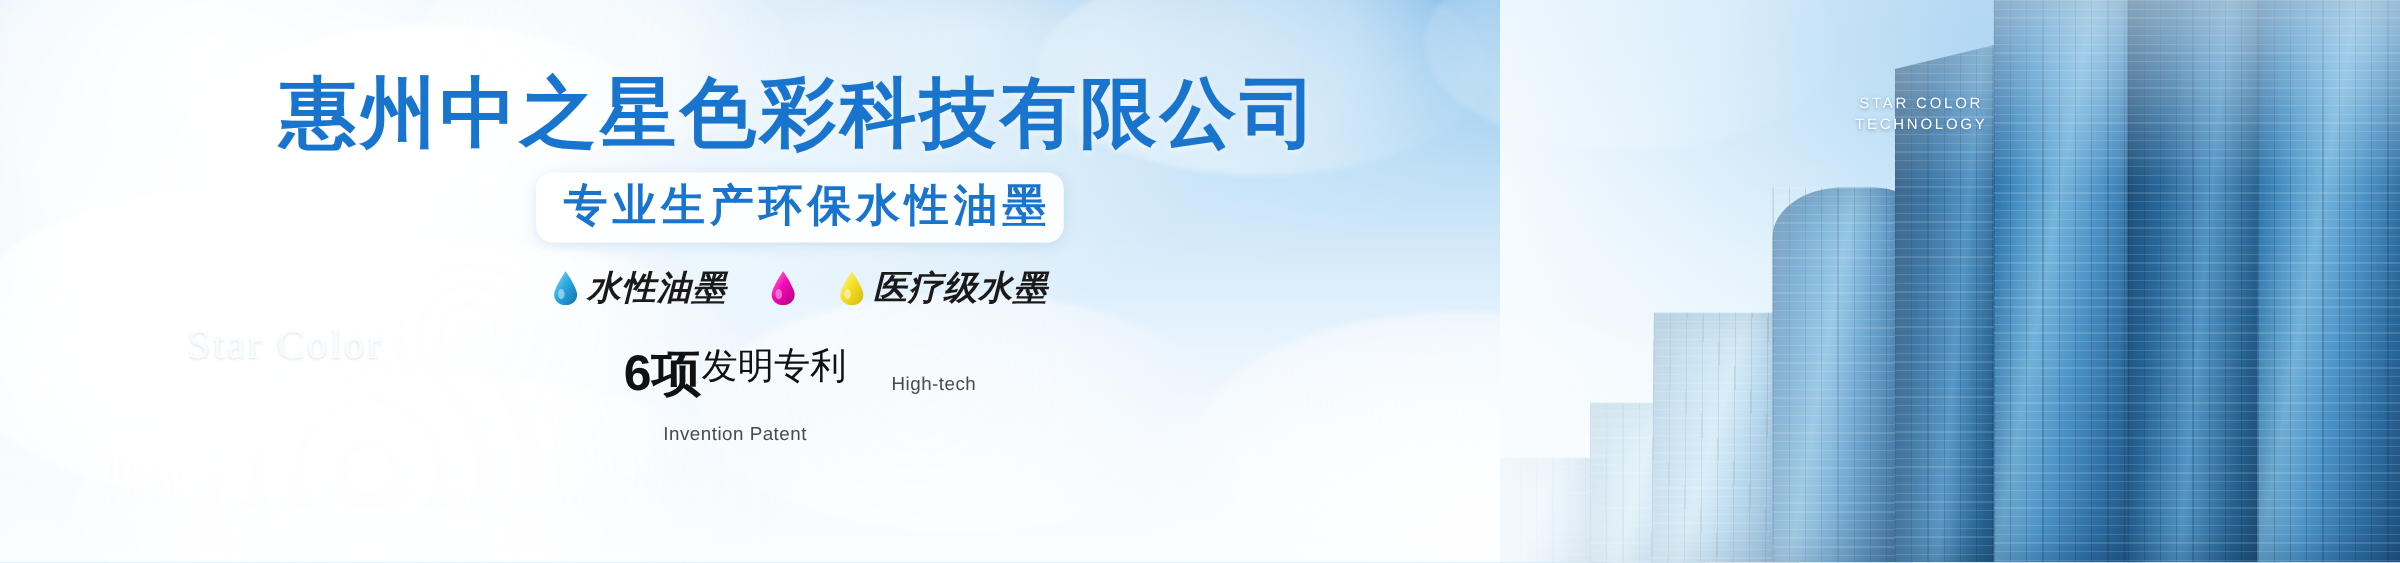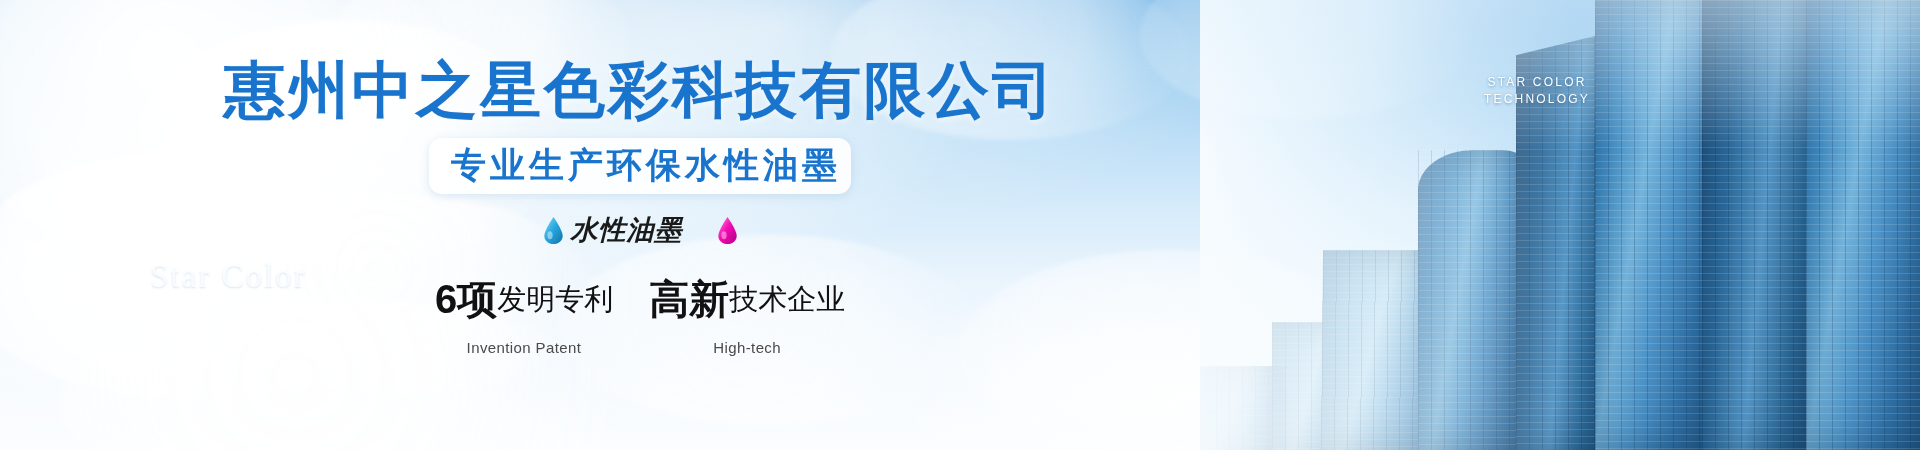--- a/index.html
+++ b/index.html
@@ -248,21 +248,21 @@
 
   .badges {
     margin-top: 34px;
     display: flex;
     align-items: flex-start;
     gap: 36px;
   }
   .badge { text-align: center; }
   .badge-main {
     display: flex;
-    align-items: center;
+    align-items: flex-start;
     justify-content: center;
     white-space: nowrap;
     line-height: 1;
   }
   .badge-big {
     font-size: 40px;
     font-weight: 700;
     color: #111111;
     letter-spacing: 0px;
   }
@@ -356,37 +356,47 @@
               <stop offset="0%" stop-color="#ff8fe0"></stop>
               <stop offset="45%" stop-color="#f50ab4"></stop>
               <stop offset="100%" stop-color="#b00084"></stop>
             </linearGradient>
           </defs>
           <path d="M12 1 C12 1 22.5 16 22.5 22.5 C22.5 28.3 17.8 32 12 32 C6.2 32 1.5 28.3 1.5 22.5 C1.5 16 12 1 12 1 Z" fill="url(#gd2)"></path>
           <ellipse cx="8" cy="22" rx="3" ry="4.6" fill="#ffffff" opacity="0.42"></ellipse>
         </svg>
       </div>
 
+      <div class="feature">
+        <svg class="drop" viewBox="0 0 24 33" aria-hidden="true">
+          <defs>
+            <linearGradient id="gd3" x1="0" y1="0" x2="1" y2="1">
+              <stop offset="0%" stop-color="#fffbb0"></stop>
+              <stop offset="45%" stop-color="#f7e02a"></stop>
+              <stop offset="100%" stop-color="#d4b800"></stop>
+            </linearGradient>
+          </defs>
+          <path d="M12 1 C12 1 22.5 16 22.5 22.5 C22.5 28.3 17.8 32 12 32 C6.2 32 1.5 28.3 1.5 22.5 C1.5 16 12 1 12 1 Z" fill="url(#gd3)"></path>
+          <ellipse cx="8" cy="22" rx="3" ry="4.6" fill="#ffffff" opacity="0.5"></ellipse>
+        </svg>
+        <span class="label">医疗级水墨</span>
+      </div>
 
     </div>
 
     <div class="badges">
 
       <div class="badge">
         <div class="badge-main">
           <span class="badge-big">6项</span>
           <span class="badge-small">发明专利</span>
         </div>
         <div class="badge-en">Invention Patent</div>
       </div>
 
       <div class="badge">
-        <div class="badge-main">
-          <span class="badge-big">高新</span>
-          <span class="badge-small">技术企业</span>
-        </div>
         <div class="badge-en">High-tech</div>
       </div>
 
     </div>
 
   </div>
 </div>
 
 </body></html>

